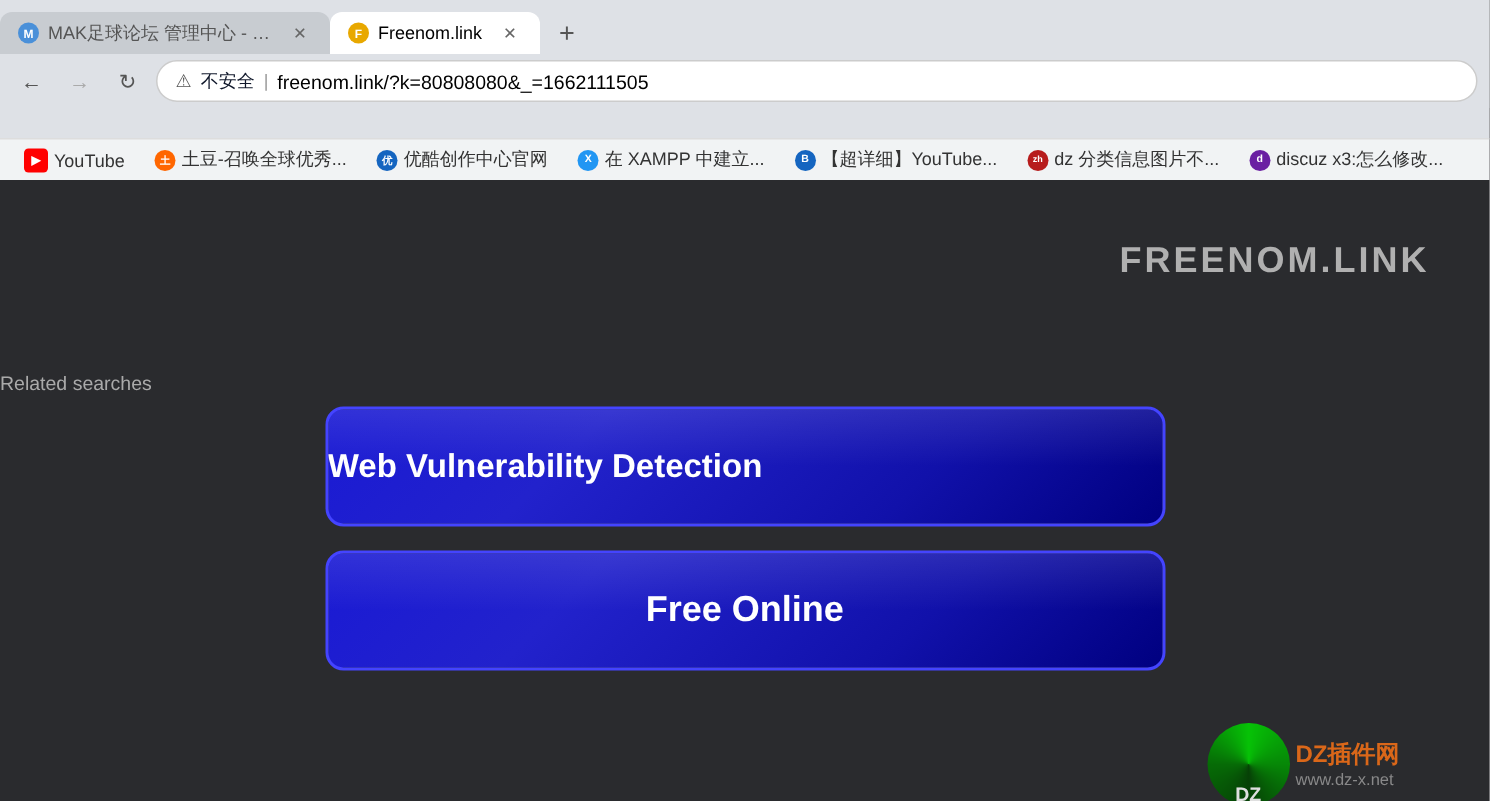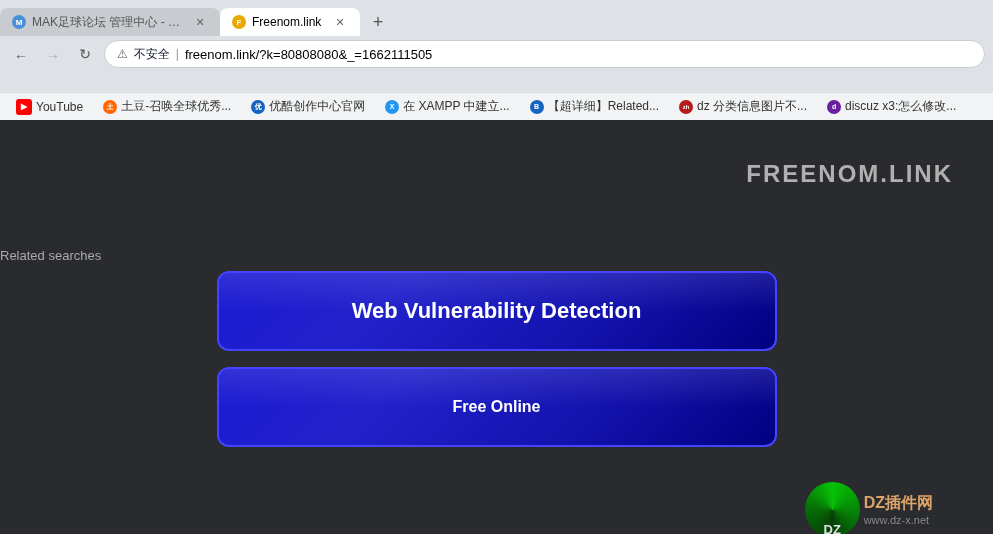--- a/index.html
+++ b/index.html
@@ -181,21 +181,20 @@
       margin-bottom: 8px;
     }
 
     .search-card {
       width: 560px;
       height: 80px;
       background: linear-gradient(135deg, #1a1ad4 0%, #2222cc 30%, #1111aa 70%, #000080 100%);
       border-radius: 12px;
       display: flex;
       align-items: center;
-      justify-content: center;
       margin-bottom: 16px;
       border: 2px solid #4444ff;
       cursor: pointer;
       position: relative;
       overflow: hidden;
     }
     .search-card::before {
       content: '';
       position: absolute;
       top: 0; left: 0; right: 0; bottom: 0;
@@ -224,21 +223,21 @@
     }
     .search-card-second::before {
       content: '';
       position: absolute;
       top: 0; left: 0; right: 0; bottom: 0;
       background: linear-gradient(180deg, rgba(255,255,255,0.1) 0%, transparent 50%);
       border-radius: 10px;
     }
     .search-card-second-text {
       color: #fff;
-      font-size: 16px;
+      font-size: 24px;
       font-weight: bold;
       z-index: 1;
     }
 
     
     .watermark {
       position: absolute;
       bottom: 20px;
       right: 0;
       width: 200px;
@@ -326,21 +325,21 @@
   <div class="bookmark-item">
     <div class="favicon-circle" style="background:#1565c0;width:14px;height:14px;font-size:7px;">优</div>
     <span>优酷创作中心官网</span>
   </div>
   <div class="bookmark-item">
     <div class="favicon-circle" style="background:#2196f3;width:14px;height:14px;font-size:7px;">X</div>
     <span>在 XAMPP 中建立...</span>
   </div>
   <div class="bookmark-item">
     <div class="favicon-circle" style="background:#1565c0;width:14px;height:14px;font-size:7px;">B</div>
-    <span>【超详细】Related...</span>
+    <span>【超详细】YouTube...</span>
   </div>
   <div class="bookmark-item">
     <div class="favicon-circle" style="background:#b71c1c;width:14px;height:14px;font-size:6px;">zh</div>
     <span>dz 分类信息图片不...</span>
   </div>
   <div class="bookmark-item">
     <div class="favicon-circle" style="background:#6a1fa2;width:14px;height:14px;font-size:7px;">d</div>
     <span>discuz x3:怎么修改...</span>
   </div>
 </div>
@@ -359,18 +358,18 @@
 
     <svg width="24" height="30" viewBox="0 0 24 30" style="position:absolute;right:150px;bottom:10px;">
       <path d="M4,2 L4,22 L9,17 L13,26 L16,25 L12,16 L19,16 Z" fill="white" stroke="#333" stroke-width="1"></path>
     </svg>
 
     <div style="position:absolute;right:60px;bottom:5px;display:flex;align-items:center;gap:4px;">
       <div style="width:55px;height:55px;border-radius:50%;background:conic-gradient(#00dd00 0deg,#009900 90deg,#004400 180deg,#007700 270deg,#00dd00 360deg);display:flex;align-items:center;justify-content:center;">
         <span style="font-size:13px;font-weight:bold;color:#fff;margin-top:40px;">DZ</span>
       </div>
       <div style="display:flex;flex-direction:column;">
-        <span style="font-size:16px;font-weight:bold;color:#fdba74;">DZ插件网</span>
+        <span style="font-size:16px;font-weight:bold;color:#f97316;">DZ插件网</span>
         <span style="font-size:11px;color:#999;">www.dz-x.net</span>
       </div>
     </div>
   </div>
 </div>
 
 </body></html>

